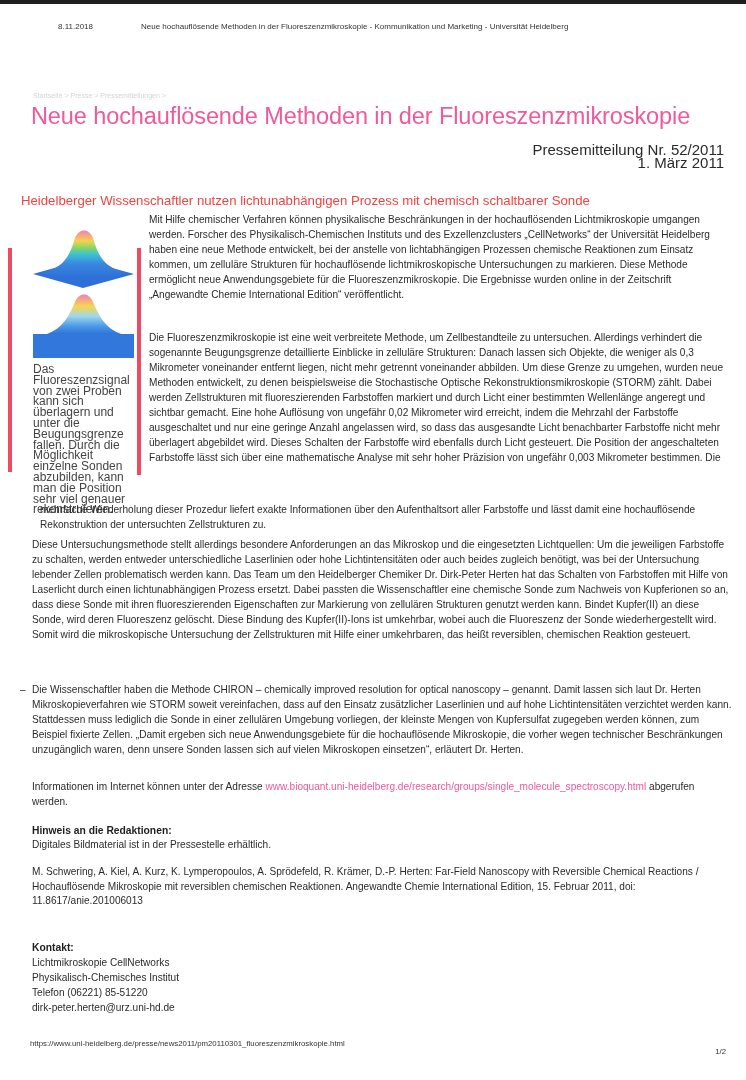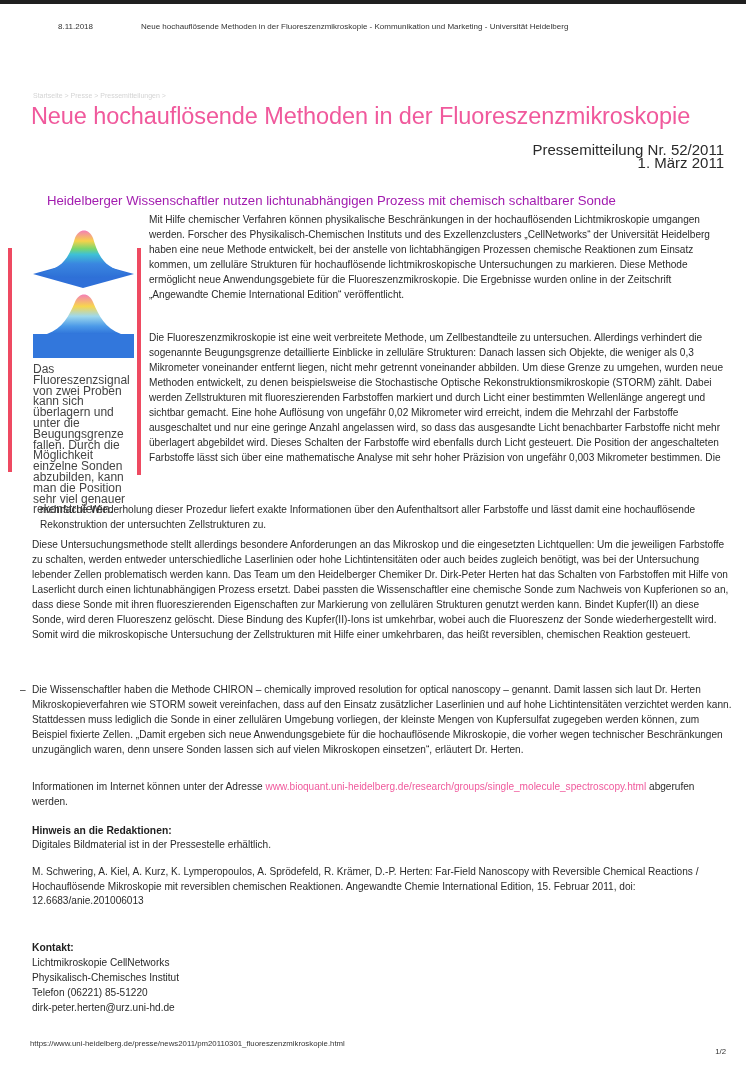--- a/index.html
+++ b/index.html
@@ -8,21 +8,21 @@
     background: #ffffff; color: #2a2a2a;
     font-family: "Liberation Sans", "DejaVu Sans", sans-serif;
   }
   .topbar { position: absolute; left: 0; top: 0; width: 746px; height: 4px; background: #1f1f1f; }
   .print-header { position: absolute; top: 22px; left: 26px; right: 20px; font-size: 8px; color: #333; }
   .print-header .date { position: absolute; left: 0; top: 0; padding-left: 32px; }
   .print-header .title { position: absolute; left: 115px; top: 0; white-space: nowrap; }
   .breadcrumb { position: absolute; left: 33px; top: 92px; font-size: 7px; color: #d4d4d4; }
   .page-title { position: absolute; left: 31px; top: 103px; font-size: 23.5px; color: #f0599c; white-space: nowrap; letter-spacing: -0.1px; }
   .press-meta { position: absolute; right: 22px; top: 143px; text-align: right; font-size: 15px; line-height: 13px; color: #2a2a2a; }
-  .subtitle { position: absolute; left: 47px; top: 193px; font-size: 13.2px; font-weight: normal; color: #a21caf; white-space: nowrap; }
+  .subtitle { position: absolute; left: 21px; top: 193px; font-size: 13.2px; font-weight: normal; color: #ef4444; white-space: nowrap; }
   .redbar { position: absolute; width: 4px; background: #ee4a61; }
   .figure { position: absolute; left: 33px; top: 228px; width: 100px; }
   .figure svg { display: block; }
   .caption { position: absolute; left: 33px; top: 364px; width: 104px; font-size: 12px; line-height: 10.8px; color: #444; }
   .body-text { font-size: 10.1px; line-height: 15px; color: #2b2b2b; }
   .p1 { position: absolute; left: 149px; top: 212px; width: 580px; }
   .p2 { position: absolute; left: 149px; top: 330px; width: 580px; }
   .p2b { position: absolute; left: 32px; top: 494px; width: 700px; }
   .p3 { position: absolute; left: 32px; top: 537px; width: 700px; }
   .p4 { position: absolute; left: 32px; top: 682px; width: 700px; }
@@ -105,21 +105,21 @@
 <p class="body-text p5" style="margin:0;">
   <span>Informationen im Internet können unter der Adresse </span><a class="link">www.bioquant.uni-heidelberg.de/research/groups/single_molecule_spectroscopy.html</a><span> abgerufen werden.</span>
 </p>
 
 <div class="section hinweis">
   <div class="heading">Hinweis an die Redaktionen:</div>
   <div class="content">Digitales Bildmaterial ist in der Pressestelle erhältlich.</div>
 </div>
 
 <div class="section original">
-  <div class="content">M. Schwering, A. Kiel, A. Kurz, K. Lymperopoulos, A. Sprödefeld, R. Krämer, D.-P. Herten: Far-Field Nanoscopy with Reversible Chemical Reactions / Hochauflösende Mikroskopie mit reversiblen chemischen Reaktionen. Angewandte Chemie International Edition, 15. Februar 2011, doi: 12.6683/anie.201006013</div>
+  <div class="content">M. Schwering, A. Kiel, A. Kurz, K. Lymperopoulos, A. Sprödefeld, R. Krämer, D.-P. Herten: Far-Field Nanoscopy with Reversible Chemical Reactions / Hochauflösende Mikroskopie mit reversiblen chemischen Reaktionen. Angewandte Chemie International Edition, 15. Februar 2011, doi: 11.8617/anie.201006013</div>
 </div>
 
 <div class="section kontakt">
   <div class="heading">Kontakt:</div>
   <div class="line">Lichtmikroskopie CellNetworks</div>
   <div class="line">Physikalisch-Chemisches Institut</div>
   <div class="line">Telefon (06221) 85-51220</div>
   <a class="line link" style="display:block;">dirk-peter.herten@urz.uni-hd.de</a>
 </div>
 

